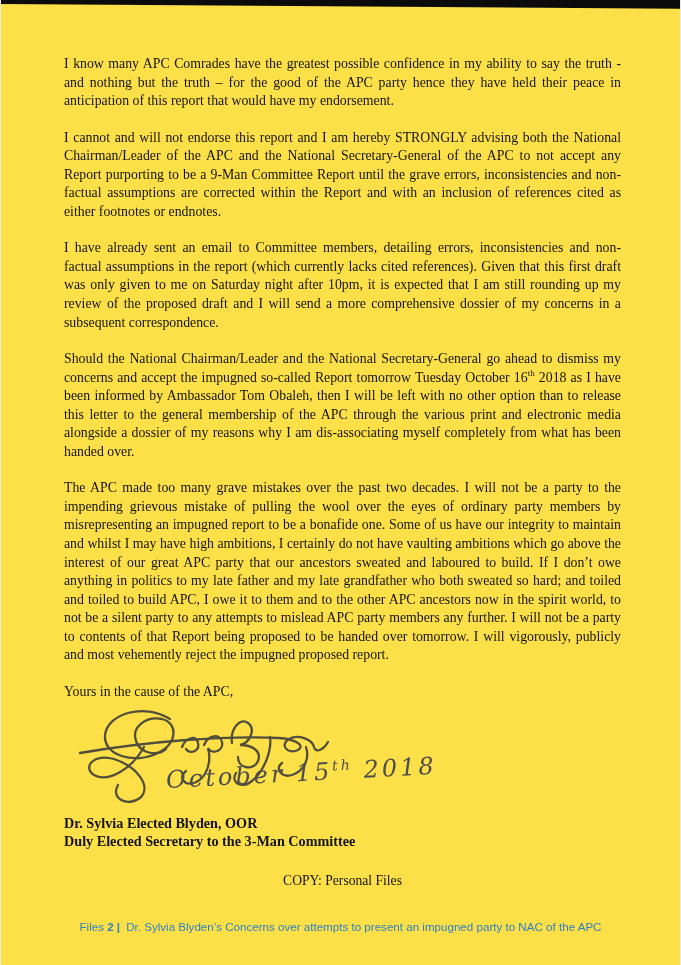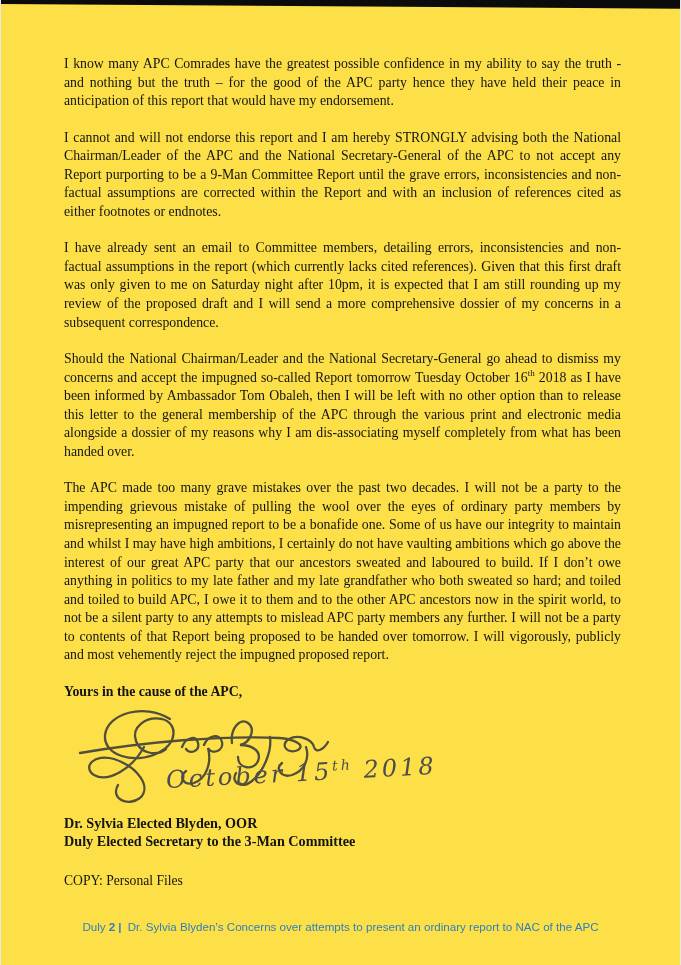--- a/index.html
+++ b/index.html
@@ -23,21 +23,21 @@
     position:absolute; top:0; left:63px; right:59px;
   }
   .content p {
     text-align:justify;
     font-size:13.8px;
     line-height:18.55px;
     margin:0 0 18px 0;
   }
   .content p.first { margin-top:55px; }
   sup { font-size:9px; line-height:0; vertical-align:super; }
-  .closing { margin-bottom:6px !important; text-align:right;font-weight:bold; }
+  .closing { margin-bottom:6px !important; text-align:right; }
   .signature-block {
     position:relative;
     width:360px; height:106px;
     margin-left:10px;
     margin-bottom:2px;
   }
   .signature-scribble { position:absolute; left:0; top:0; }
   .hand-date {
     position:absolute; left:92px; top:52px;
     font-family:"DejaVu Serif", serif;
@@ -48,21 +48,21 @@
     transform:rotate(-3deg);
     white-space:nowrap;
   }
   .hand-date sup { font-size:14px; }
   .sig-name, .sig-title {
     font-weight:bold;
     font-size:14.2px;
     line-height:17.6px;
   }
   .copy-line {
-    text-align:left;
+    text-align:center;
     font-size:13.6px;
     margin-top:22px;
   }
   .footer {
     position:absolute;
     left:0; right:0; top:920px;
     text-align:center;
     font-family:"Liberation Sans", sans-serif;
     font-size:11.6px;
     color:#2e7fc1;
@@ -105,15 +105,15 @@
       </svg>
       <div class="hand-date"><span>October 15</span><sup>th</sup><span> 2018</span></div>
     </div>
 
     <div class="sig-name">Dr. Sylvia Elected Blyden, OOR</div>
     <div class="sig-title">Duly Elected Secretary to the 3-Man Committee</div>
 
     <div class="copy-line">COPY: Personal Files</div>
   </div>
 
-  <div class="footer"><span>Duly </span><span class="b">2</span><span class="f-sep">|</span><span> Dr. Sylvia Blyden’s Concerns over attempts to present an ordinary report to NAC of the APC</span></div>
+  <div class="footer"><span>Files </span><span class="b">2</span><span class="f-sep">|</span><span> Dr. Sylvia Blyden’s Concerns over attempts to present an impugned party to NAC of the APC</span></div>
 
 </div>
 
 </body></html>

